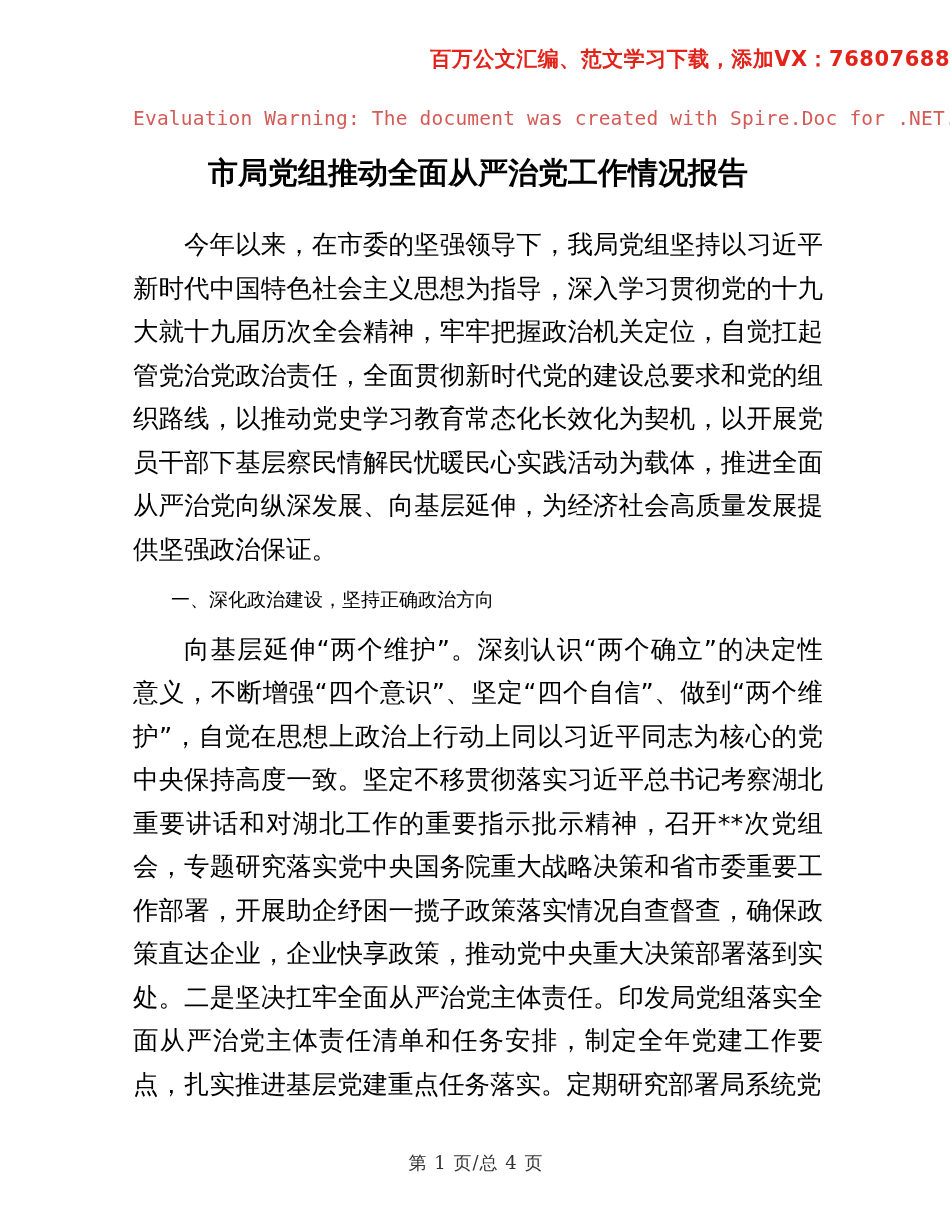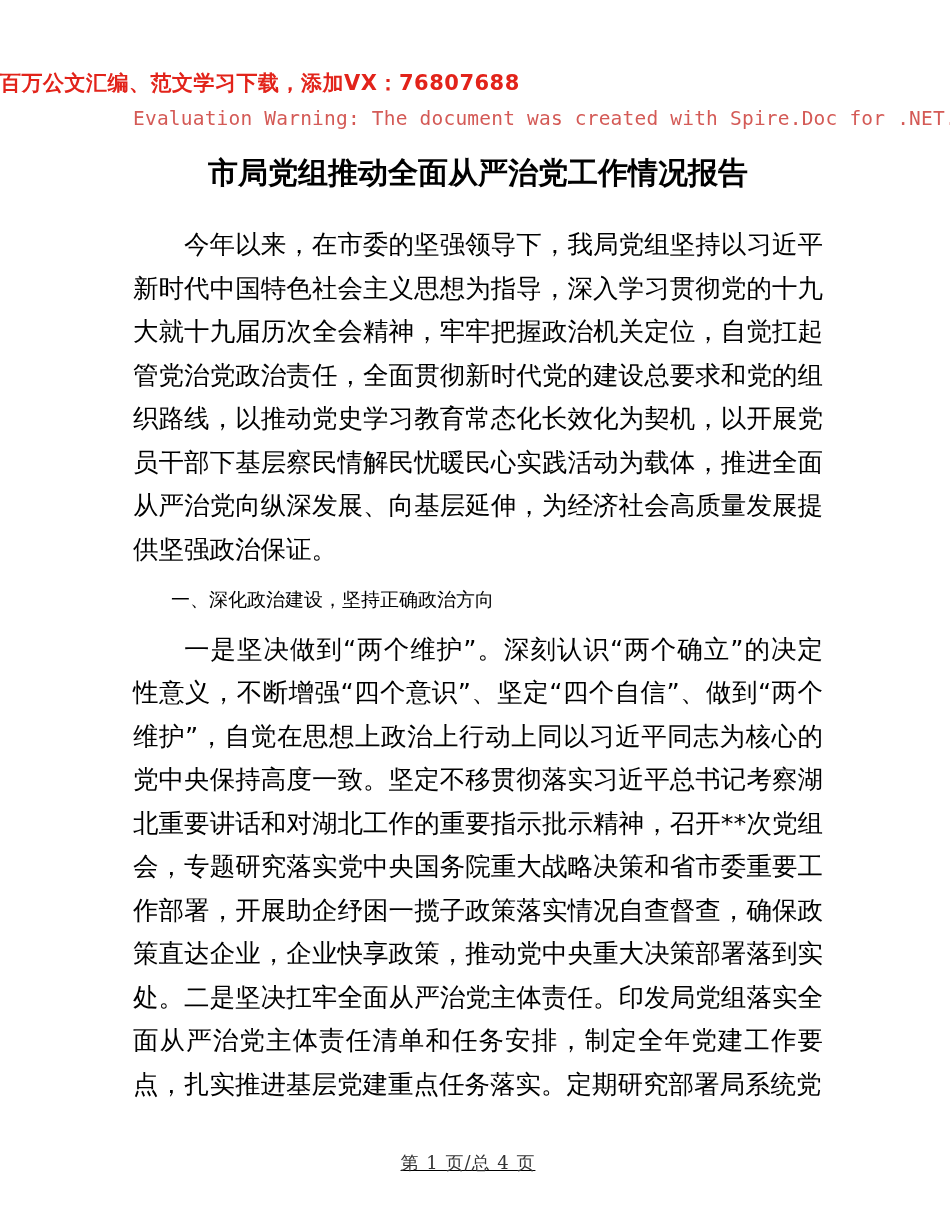--- a/index.html
+++ b/index.html
@@ -23,29 +23,28 @@
     background: #ffffff;
     box-sizing: border-box;
   }
 
   
   .promo-banner {
     position: absolute;
     top: 44px;
     left: 0;
     width: 950px;
-    text-align: left;
+    text-align: right;
     color: #e2231a;
     font-family: "DejaVu Sans", "Liberation Sans", sans-serif;
     font-size: 21px;
     font-weight: 700;
     letter-spacing: 0.5px;
     line-height: 30px;
     white-space: nowrap;
-    margin-top: 24px;
   }
 
   
   .eval-warning {
     position: absolute;
     top: 106px;
     left: 133px;
     width: 700px;
     color: #d45a56;
     font-family: "DejaVu Sans Mono", "Liberation Mono", monospace;
@@ -97,24 +96,23 @@
     line-height: 43.5px;
     text-indent: 2em;
     margin: 7px 0 6px 0;
     white-space: nowrap;
   }
 
   
   .page-footer {
     position: absolute;
     bottom: 55px;
-    left: 0;
+    left: 8px;
     width: 936px;
     text-align: center;
-    text-decoration: underline;
   }
   .page-footer-text {
     font-family: "DejaVu Serif", "Liberation Serif", serif;
     font-size: 18px;
     color: #333333;
     letter-spacing: 1px;
     line-height: 24px;
   }
 </style>
 </head>
@@ -127,21 +125,21 @@
   <div class="eval-warning">Evaluation Warning: The document was created with Spire.Doc for .NET.</div>
 
   <div class="doc-body">
 
     <h1 class="doc-title">市局党组推动全面从严治党工作情况报告</h1>
 
     <p class="doc-para">今年以来，在市委的坚强领导下，我局党组坚持以习近平新时代中国特色社会主义思想为指导，深入学习贯彻党的十九大就十九届历次全会精神，牢牢把握政治机关定位，自觉扛起管党治党政治责任，全面贯彻新时代党的建设总要求和党的组织路线，以推动党史学习教育常态化长效化为契机，以开展党员干部下基层察民情解民忧暖民心实践活动为载体，推进全面从严治党向纵深发展、向基层延伸，为经济社会高质量发展提供坚强政治保证。</p>
 
     <p class="doc-heading">一、深化政治建设，坚持正确政治方向</p>
 
-    <p class="doc-para">一是坚决做到“两个维护”。深刻认识“两个确立”的决定性意义，不断增强“四个意识”、坚定“四个自信”、做到“两个维护”，自觉在思想上政治上行动上同以习近平同志为核心的党中央保持高度一致。坚定不移贯彻落实习近平总书记考察湖北重要讲话和对湖北工作的重要指示批示精神，召开**次党组会，专题研究落实党中央国务院重大战略决策和省市委重要工作部署，开展助企纾困一揽子政策落实情况自查督查，确保政策直达企业，企业快享政策，推动党中央重大决策部署落到实处。二是坚决扛牢全面从严治党主体责任。印发局党组落实全面从严治党主体责任清单和任务安排，制定全年党建工作要点，扎实推进基层党建重点任务落实。定期研究部署局系统党</p>
+    <p class="doc-para">向基层延伸“两个维护”。深刻认识“两个确立”的决定性意义，不断增强“四个意识”、坚定“四个自信”、做到“两个维护”，自觉在思想上政治上行动上同以习近平同志为核心的党中央保持高度一致。坚定不移贯彻落实习近平总书记考察湖北重要讲话和对湖北工作的重要指示批示精神，召开**次党组会，专题研究落实党中央国务院重大战略决策和省市委重要工作部署，开展助企纾困一揽子政策落实情况自查督查，确保政策直达企业，企业快享政策，推动党中央重大决策部署落到实处。二是坚决扛牢全面从严治党主体责任。印发局党组落实全面从严治党主体责任清单和任务安排，制定全年党建工作要点，扎实推进基层党建重点任务落实。定期研究部署局系统党</p>
 
   </div>
 
   <div class="page-footer">
     <span class="page-footer-text">第 1 页/总 4 页</span>
   </div>
 
 </div>
 
 </body></html>

